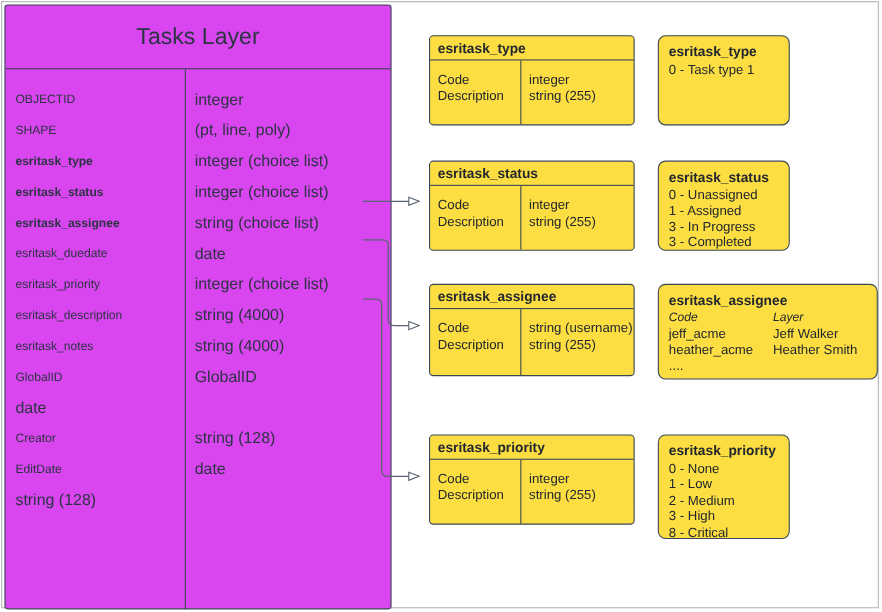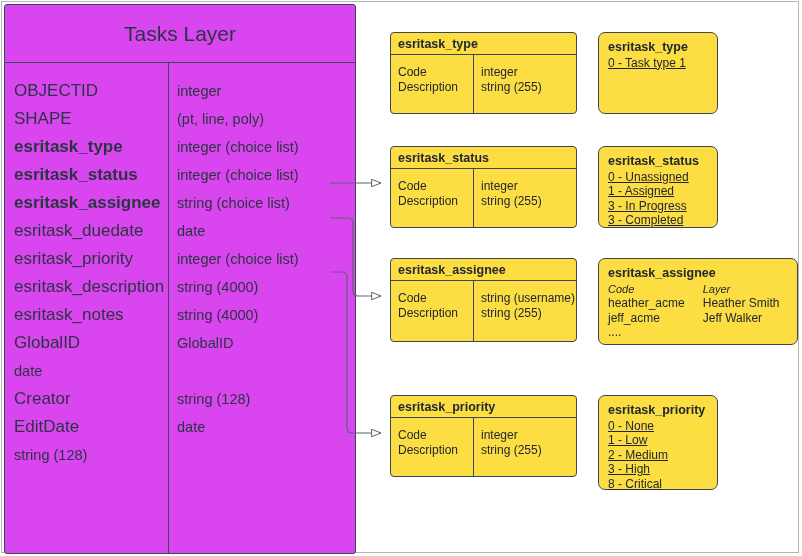--- a/index.html
+++ b/index.html
@@ -59,21 +59,21 @@
     height:28px;
     align-items:center;
   }
   .field-rows{
     padding-top:14px;
   }
   .fname{
     width:163px;
     padding-left:9px;
     box-sizing:border-box;
-    font-size:17px;
+    font-size:11px;
     color:#2b3442;
     white-space:nowrap;
   }
   .fname.bold{font-weight:bold;}
   .ftype{
     padding-left:9px;
     font-size:14.5px;
     color:#2b3442;
     white-space:nowrap;
   }
@@ -124,21 +124,21 @@
     background:#FCDE42;
     border:1px solid #3d4656;
     box-sizing:border-box;
     border-radius:7px;
     color:#22272f;
     padding:7px 8px 0 9px;
     font-size:12px;
     line-height:14.5px;
   }
   .ylist .t{font-weight:bold;font-size:12.5px;padding-bottom:1px;}
-  .ylist .row{white-space:nowrap;text-decoration:underline;}
+  .ylist .row{white-space:nowrap;}
   .assignee-grid{display:table;border-collapse:collapse;}
   .assignee-grid .arow{display:table-row;}
   .assignee-grid .acell{display:table-cell;padding-right:18px;white-space:nowrap;}
   .assignee-grid .hdr .acell{font-style:italic;font-size:11px;}
 
   
   #connectors{
     position:absolute;
     left:0; top:0;
     width:802px; height:556px;
@@ -303,26 +303,26 @@
   </div>
 
   <div class="ylist" style="left:598px; top:258px; width:200px; height:87px;">
     <div class="t">esritask_assignee</div>
     <div class="assignee-grid">
       <div class="arow hdr">
         <div class="acell">Code</div>
         <div class="acell">Layer</div>
       </div>
       <div class="arow">
+        <div class="acell">jeff_acme</div>
+        <div class="acell">Jeff Walker</div>
+      </div>
+      <div class="arow">
         <div class="acell">heather_acme</div>
         <div class="acell">Heather Smith</div>
-      </div>
-      <div class="arow">
-        <div class="acell">jeff_acme</div>
-        <div class="acell">Jeff Walker</div>
       </div>
       <div class="arow">
         <div class="acell">....</div>
         <div class="acell"></div>
       </div>
     </div>
   </div>
 
   <div class="ylist" style="left:598px; top:395px; width:120px; height:95px;">
     <div class="t">esritask_priority</div>

